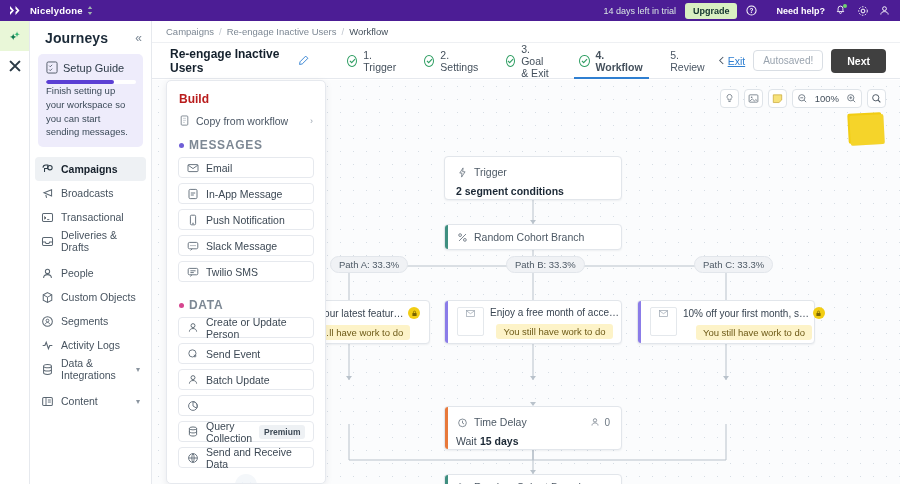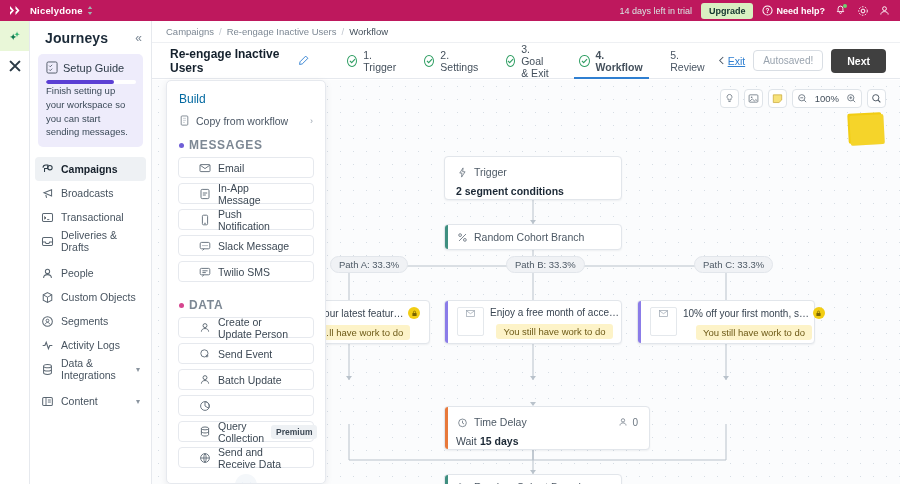--- a/index.html
+++ b/index.html
@@ -8,34 +8,34 @@
     font-family: "Liberation Sans", sans-serif;
     font-size: 12px;
     color: #1f2d3d;
     background:#ffffff;
   }
   .app { position:relative; width:900px; height:484px; }
 
   
   .topbar{
     position:absolute; top:0; left:0; width:900px; height:21px;
-    background:#be185d; display:flex; align-items:center;
+    background:#4c1d95; display:flex; align-items:center;
     color:#e8f1ef; z-index:40;
   }
   .tb-logo{ width:30px; display:flex; align-items:center; justify-content:center; }
   .tb-logo svg{ display:block; }
   .tb-ws{ display:flex; align-items:center; gap:4px; font-size:9.5px; font-weight:bold; letter-spacing:.2px; color:#ffffff;}
   .tb-right{ margin-left:auto; display:flex; align-items:center; gap:9px; padding-right:9px; }
   .tb-trial{ font-size:9px; color:#d8e6e3; }
   .tb-upgrade{
     background:#d9f0c2; color:#10322c; font-size:9px; font-weight:bold;
     padding:3px 8px; border-radius:3px; border:none; cursor:pointer;
     font-family:inherit;
   }
-  .tb-help{ display:flex; align-items:center; gap:3px; font-size:9px; font-weight:bold; color:#ffffff;}
+  .tb-help{ display:flex; align-items:center; gap:19px; font-size:9px; font-weight:bold; color:#ffffff;}
   .tb-ico{ position:relative; display:flex; align-items:center; justify-content:center; width:13px;height:13px; cursor:pointer;}
   .dot-green{ position:absolute; top:0px; right:0px; width:4px;height:4px;border-radius:50%;background:#6fd36f; }
 
   
   .rail{
     position:absolute; top:21px; left:0; width:30px; height:463px;
     background:#ffffff; border-right:1px solid #e6e9ee; z-index:30;
   }
   .rail-item{ height:30px; display:flex; align-items:center; justify-content:center; cursor:pointer;}
   .rail-item.active{ background:#e9f7d8; }
@@ -161,28 +161,28 @@
   #pill-c{ left:547px; top:256px; }
 
   svg.wires{ position:absolute; inset:0; width:748px; height:404px; z-index:3; pointer-events:none;}
 
   
   .build{
     position:absolute; top:80px; left:166px; width:160px; height:404px;
     background:#fff; border:1px solid #e6e9ee; border-radius:5px;
     box-shadow:0 2px 7px rgba(16,30,54,.08); z-index:20; overflow:hidden;
   }
-  .build-t{ font-size:12px; font-weight:normal; color:#0369a1; padding:11px 0 0 12px;}
+  .build-t{ font-size:12px; font-weight:bold; color:#b91c1c; padding:11px 0 0 12px;}
   .copyrow{ display:flex; align-items:center; gap:6px; padding:9px 12px 0 12px; font-size:10.5px; color:#4a5664; cursor:pointer;}
   .copyrow .ch{ margin-left:auto; color:#9aa4af; font-size:9px;}
   .grp-lbl{ display:flex; align-items:center; gap:5px; padding:11px 0 5px 12px; font-size:12px;
             letter-spacing:.7px; color:#7d8894; font-weight:bold;}
   .bullet{ width:5px;height:5px;border-radius:50%;}
   .bitem{ display:flex; align-items:center; gap:7px; margin:0 11px 5px 11px; height:21px;
-          border:1px solid #e6e9ee; border-radius:4px; padding:0 20px; font-size:10.5px; color:#3c4854;
+          border:1px solid #e6e9ee; border-radius:4px; padding:0 8px; font-size:10.5px; color:#3c4854;
           background:#fff; cursor:pointer;}
   .bitem .bi{ width:12px;height:12px;display:flex;align-items:center;justify-content:center;flex:0 0 12px;color:#6d7883;}
   .premium{ margin-left:auto; background:#eef1f4; color:#3c4854; font-size:8.5px; font-weight:bold;
             border-radius:3px; padding:2px 5px;}
   .more{ display:flex; justify-content:center; margin-top:6px;}
   .more-btn{ width:22px;height:22px;border-radius:50%; background:#f4f7fa; display:flex;align-items:center;justify-content:center;
              color:#6fa8dc; cursor:pointer;}
 </style>
 </head>
 <body>
@@ -584,21 +584,21 @@
                 <rect x="1.6" y="3.4" width="4.8" height="3.4" rx=".6" fill="#7a6400"></rect>
                 <path d="M2.8 3.4V2.4a1.2 1.2 0 0 1 2.4 0v1" fill="none" stroke="#7a6400" stroke-width=".8"></path>
               </svg>
           </span>
         </div>
         <div class="warn">You still have work to do</div>
       </div>
     </div>
   </div>
 
-  <div class="node" id="node-delay" style="position:absolute;left:444px;top:406px;width:206px;height:44px;padding:9px 11px;">
+  <div class="node" id="node-delay" style="position:absolute;left:444px;top:406px;width:178px;height:44px;padding:9px 11px;">
     <span class="accent" style="background:#e8793b;"></span>
     <div class="node-row">
       <span class="node-ico">
         <svg width="11" height="11" viewBox="0 0 12 12">
             <circle cx="6" cy="6.4" r="4.2" fill="none" stroke="#6d7883" stroke-width=".9"></circle>
             <path d="M6 4v2.6l1.7 1" fill="none" stroke="#6d7883" stroke-width=".9"></path>
           </svg>
       </span>
       <span class="node-label">Time Delay</span>
       <span class="delay-count">

